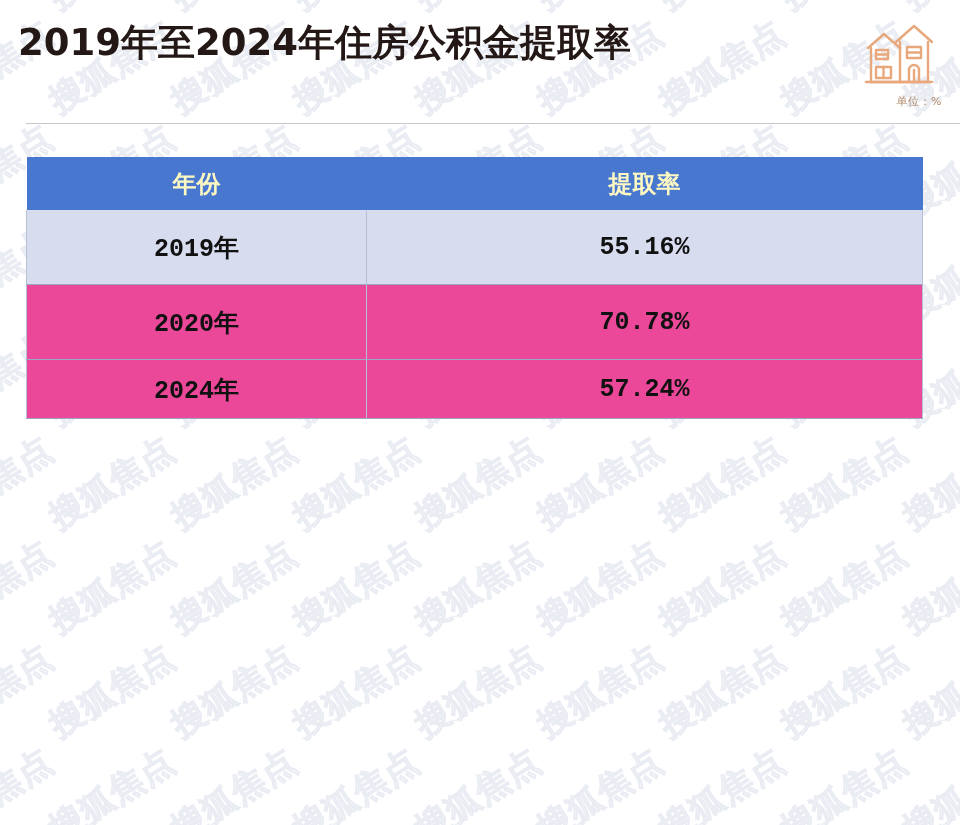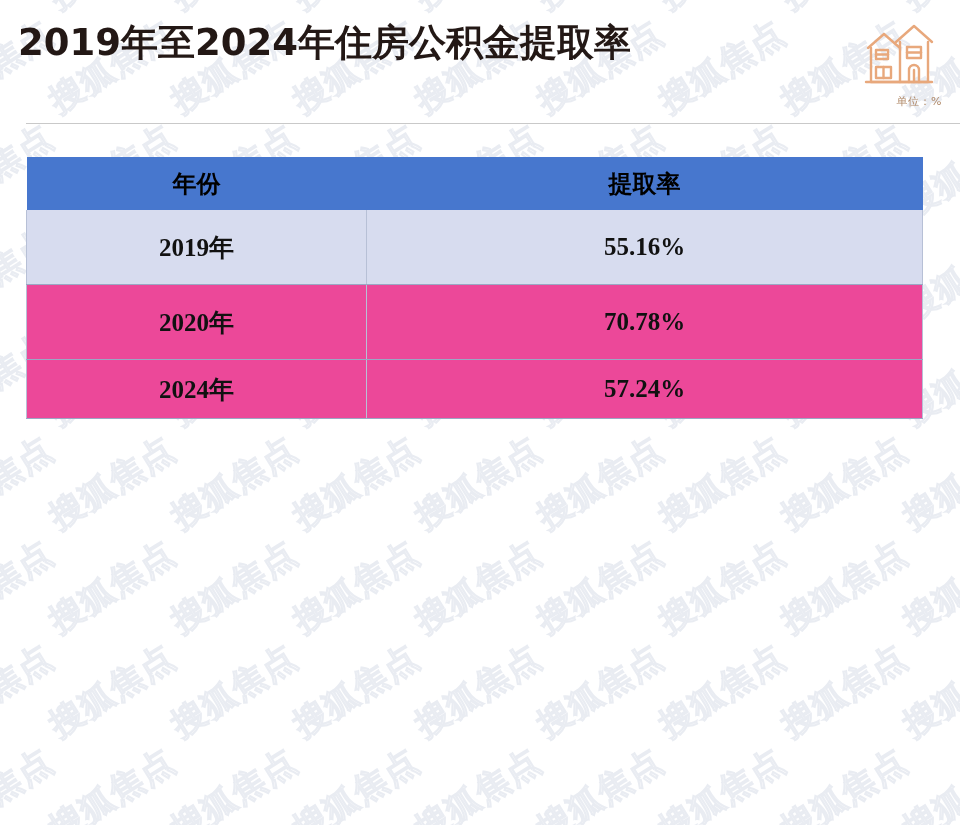--- a/index.html
+++ b/index.html
@@ -99,42 +99,42 @@
   table.data-table {
     border-collapse: collapse;
     width: 896px;
     table-layout: fixed;
   }
   table.data-table col.col-year { width: 340px; }
   table.data-table col.col-rate { width: 556px; }
 
   thead th {
     background: #4777CE;
-    color: #000000;
+    color: #fef9c3;
     font-size: 24px;
     font-weight: 700;
     height: 53px;
     padding: 0;
     border: none;
     font-family: Liberation Serif, serif;
   }
   thead th.th-year { text-align: center; }
   thead th.th-rate { text-align: center; }
 
   tbody td {
     height: 74px;
     padding: 0;
     font-size: 25px;
     font-weight: 700;
     color: #111111;
     text-align: center;
     border-bottom: 1px solid #9aa7c4;
     border-left: 1px solid #b7c0d6;
     border-right: 1px solid #b7c0d6;
-    font-family: Liberation Serif, serif;
+    font-family: Liberation Mono, monospace;
   }
   tbody tr.row-odd td { background: #D7DCEF; }
   tbody tr.row-even td { background: #ec4899; }
   tbody tr.row-last td { height: 58px; }
 
   
   .cell-inner-year { display: block; }
   .cell-inner-rate { display: block; }
 
   

